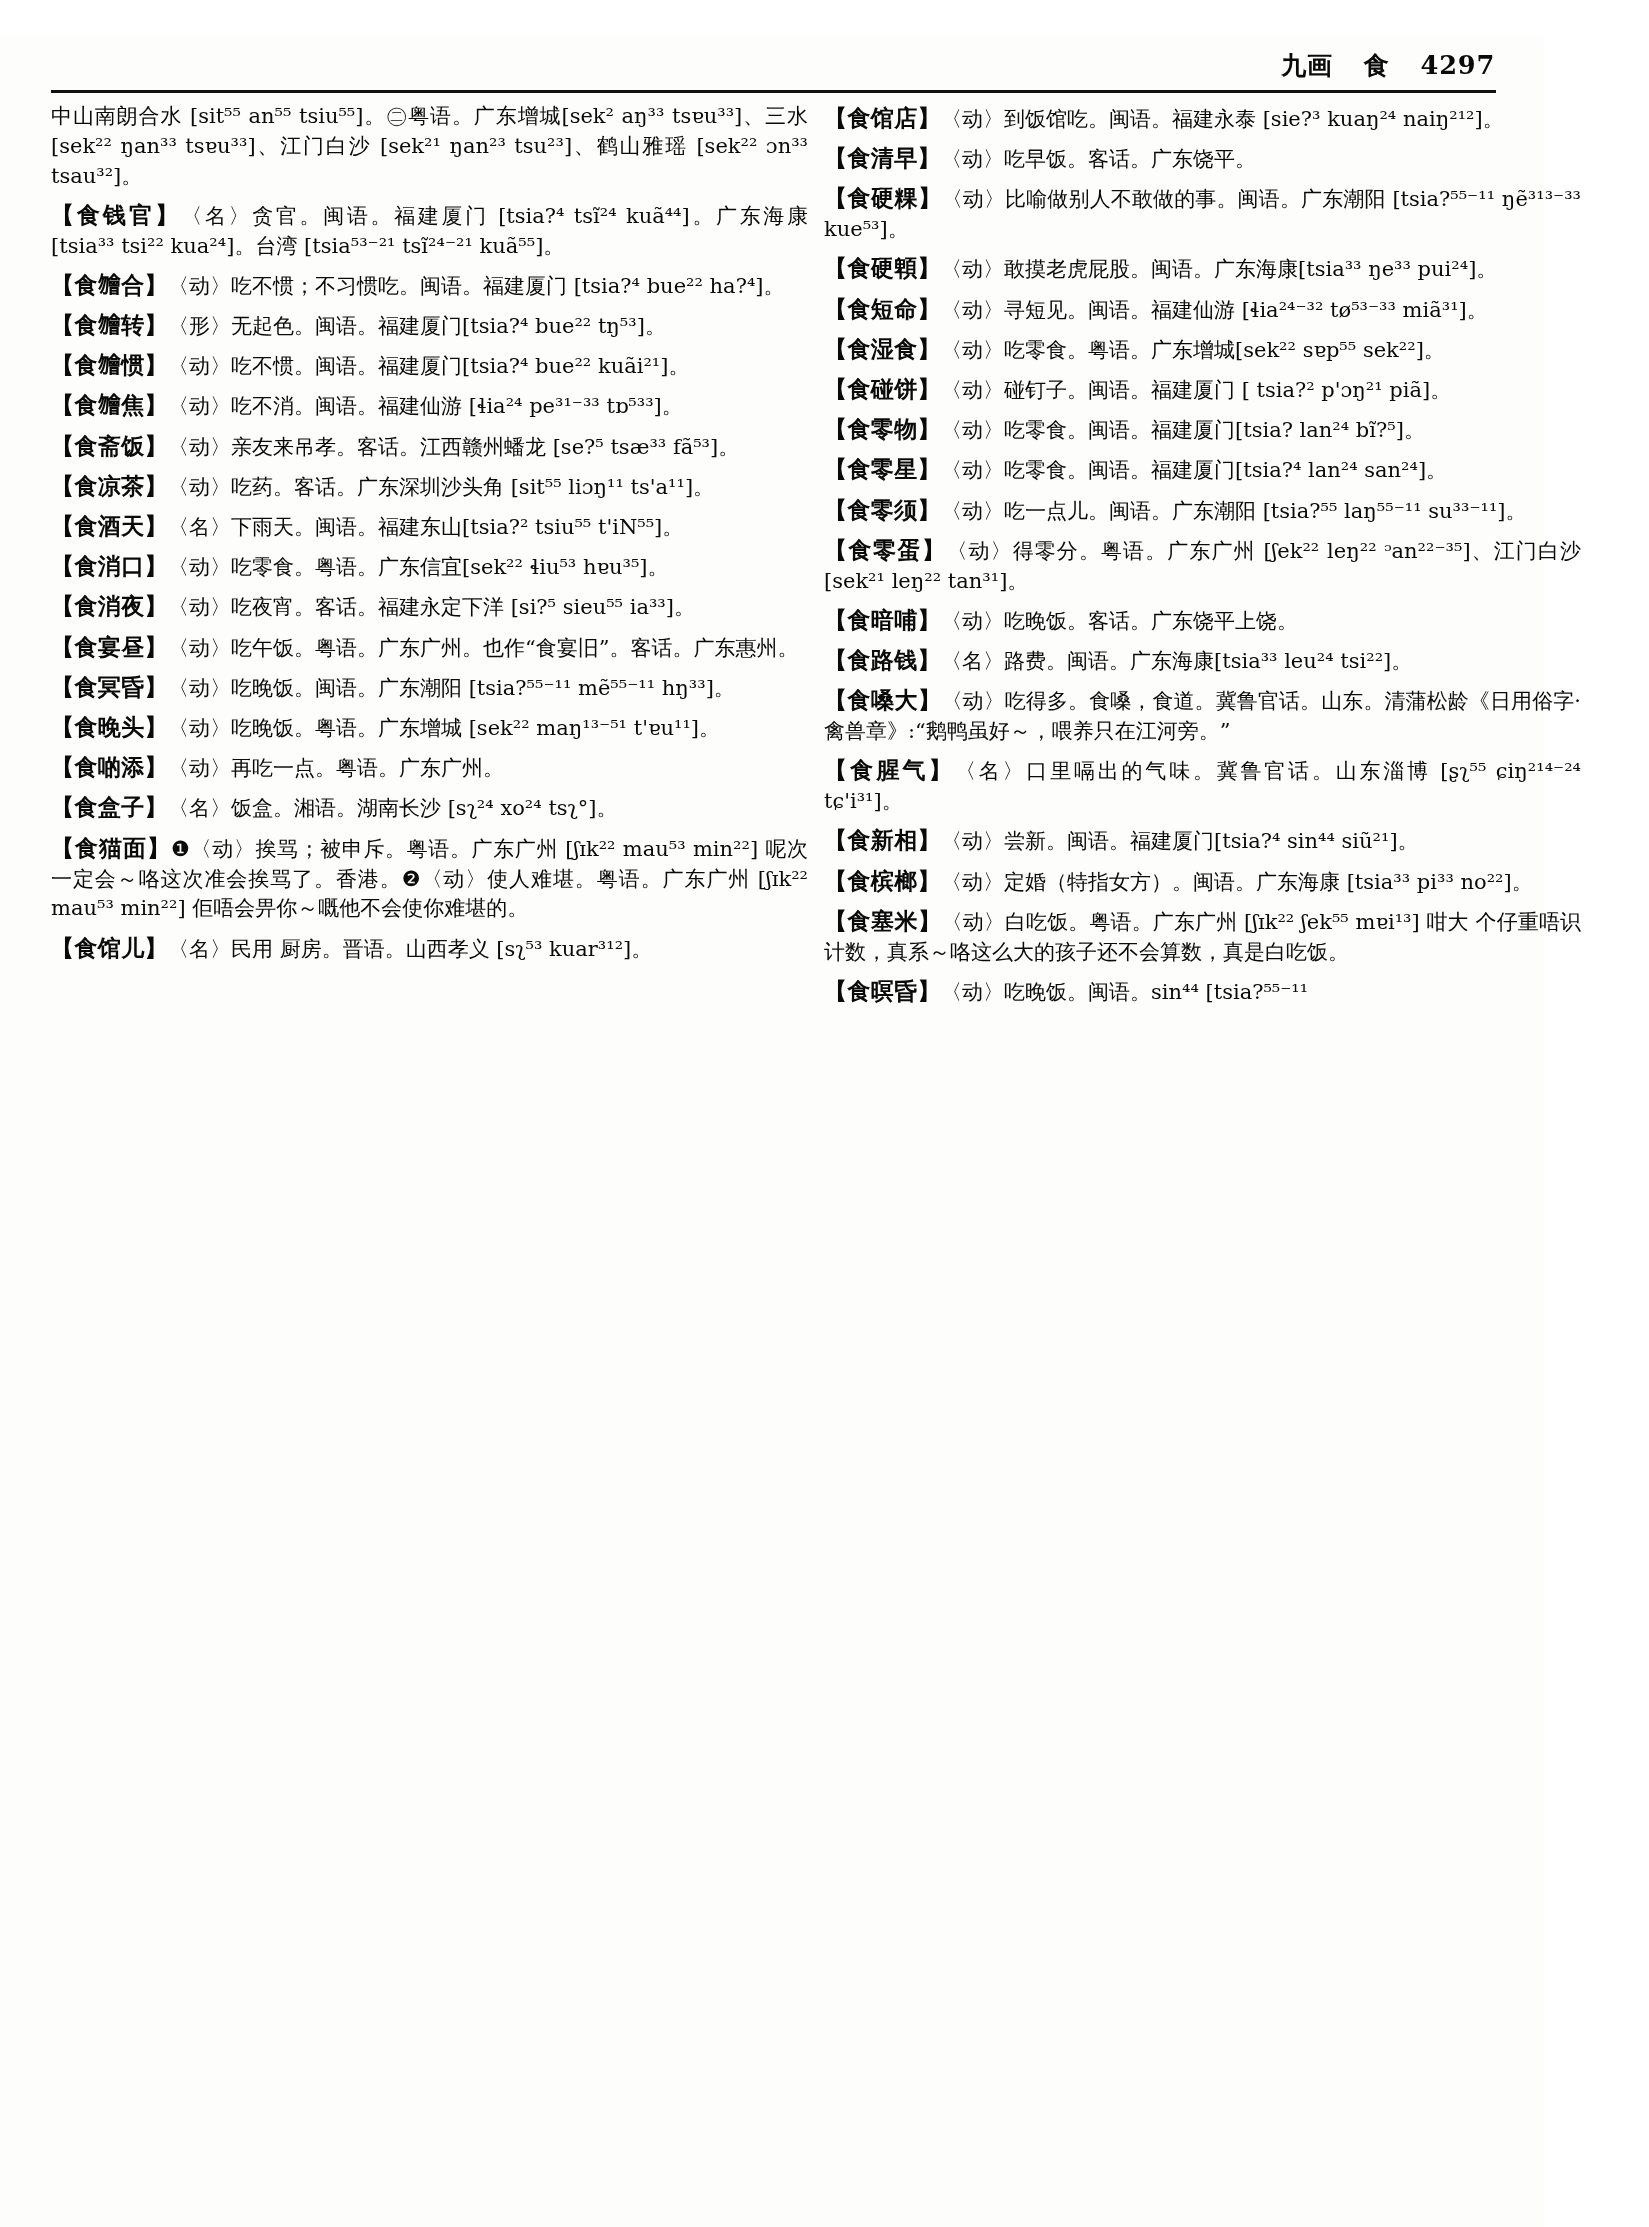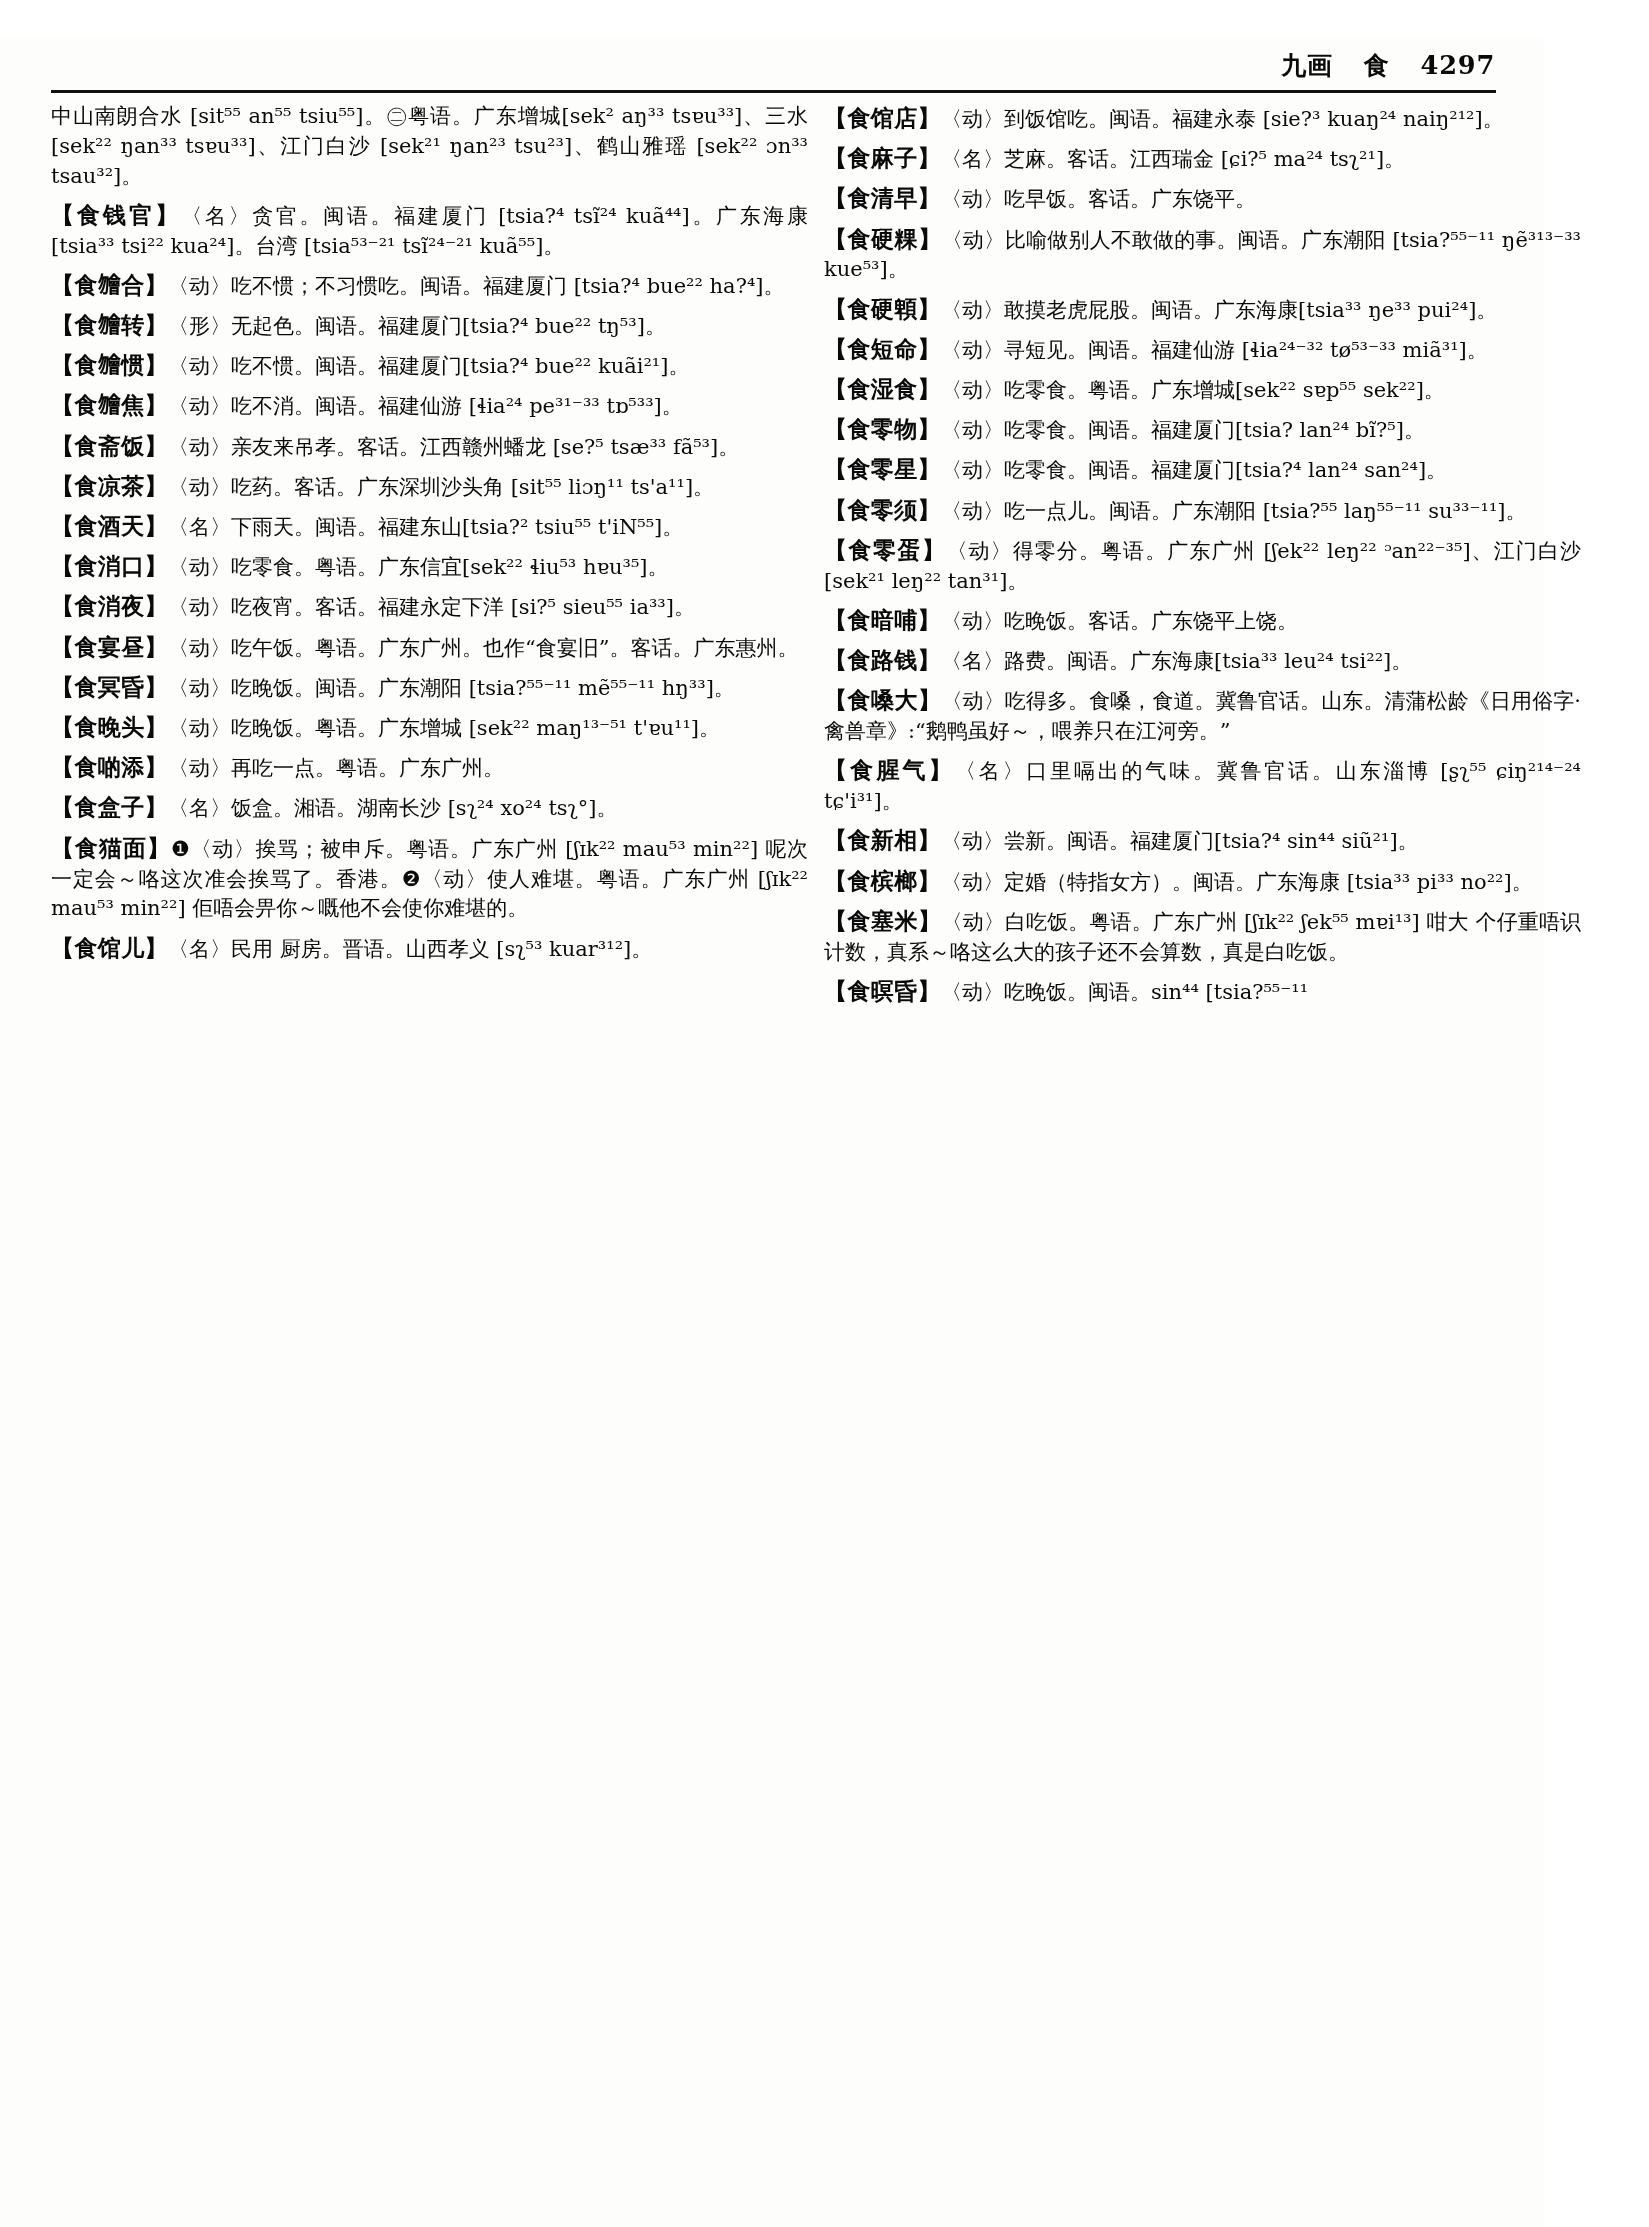--- a/index.html
+++ b/index.html
@@ -139,36 +139,36 @@
       <p class="entry">
         <span class="hw">【食馆儿】</span><span>〈名〉民用 厨房。晋语。山西孝义 [sʅ⁵³ kuar³¹²]。</span>
       </p>
     </div>
 
     <div class="col">
       <p class="entry">
         <span class="hw">【食馆店】</span><span>〈动〉到饭馆吃。闽语。福建永泰 [sie?³ kuaŋ²⁴ naiŋ²¹²]。</span>
       </p>
       <p class="entry">
-        <span class="hw">【食麻子】</span><span>〈名〉芝麻。客话。江西瑞金 [ɕi?⁵ ma²⁴ tsʅ²¹]。</span>
-      </p>
-      <p class="entry">
         <span class="hw">【食清早】</span><span>〈动〉吃早饭。客话。广东饶平。</span>
       </p>
       <p class="entry">
         <span class="hw">【食硬粿】</span><span>〈动〉比喻做别人不敢做的事。闽语。广东潮阳 [tsia?⁵⁵⁻¹¹ ŋẽ³¹³⁻³³ kue⁵³]。</span>
       </p>
       <p class="entry">
         <span class="hw">【食硬䫌】</span><span>〈动〉敢摸老虎屁股。闽语。广东海康[tsia³³ ŋe³³ pui²⁴]。</span>
       </p>
       <p class="entry">
         <span class="hw">【食短命】</span><span>〈动〉寻短见。闽语。福建仙游 [ɬia²⁴⁻³² tø⁵³⁻³³ miã³¹]。</span>
       </p>
       <p class="entry">
         <span class="hw">【食湿食】</span><span>〈动〉吃零食。粤语。广东增城[sek²² sɐp⁵⁵ sek²²]。</span>
+      </p>
+      <p class="entry">
+        <span class="hw">【食碰饼】</span><span>〈动〉碰钉子。闽语。福建厦门 [ tsia?² p'ɔŋ²¹ piã]。</span>
       </p>
       <p class="entry">
         <span class="hw">【食零物】</span><span>〈动〉吃零食。闽语。福建厦门[tsia? lan²⁴ bĩ?⁵]。</span>
       </p>
       <p class="entry">
         <span class="hw">【食零星】</span><span>〈动〉吃零食。闽语。福建厦门[tsia?⁴ lan²⁴ san²⁴]。</span>
       </p>
       <p class="entry">
         <span class="hw">【食零须】</span><span>〈动〉吃一点儿。闽语。广东潮阳 [tsia?⁵⁵ laŋ⁵⁵⁻¹¹ su³³⁻¹¹]。</span>
       </p>

